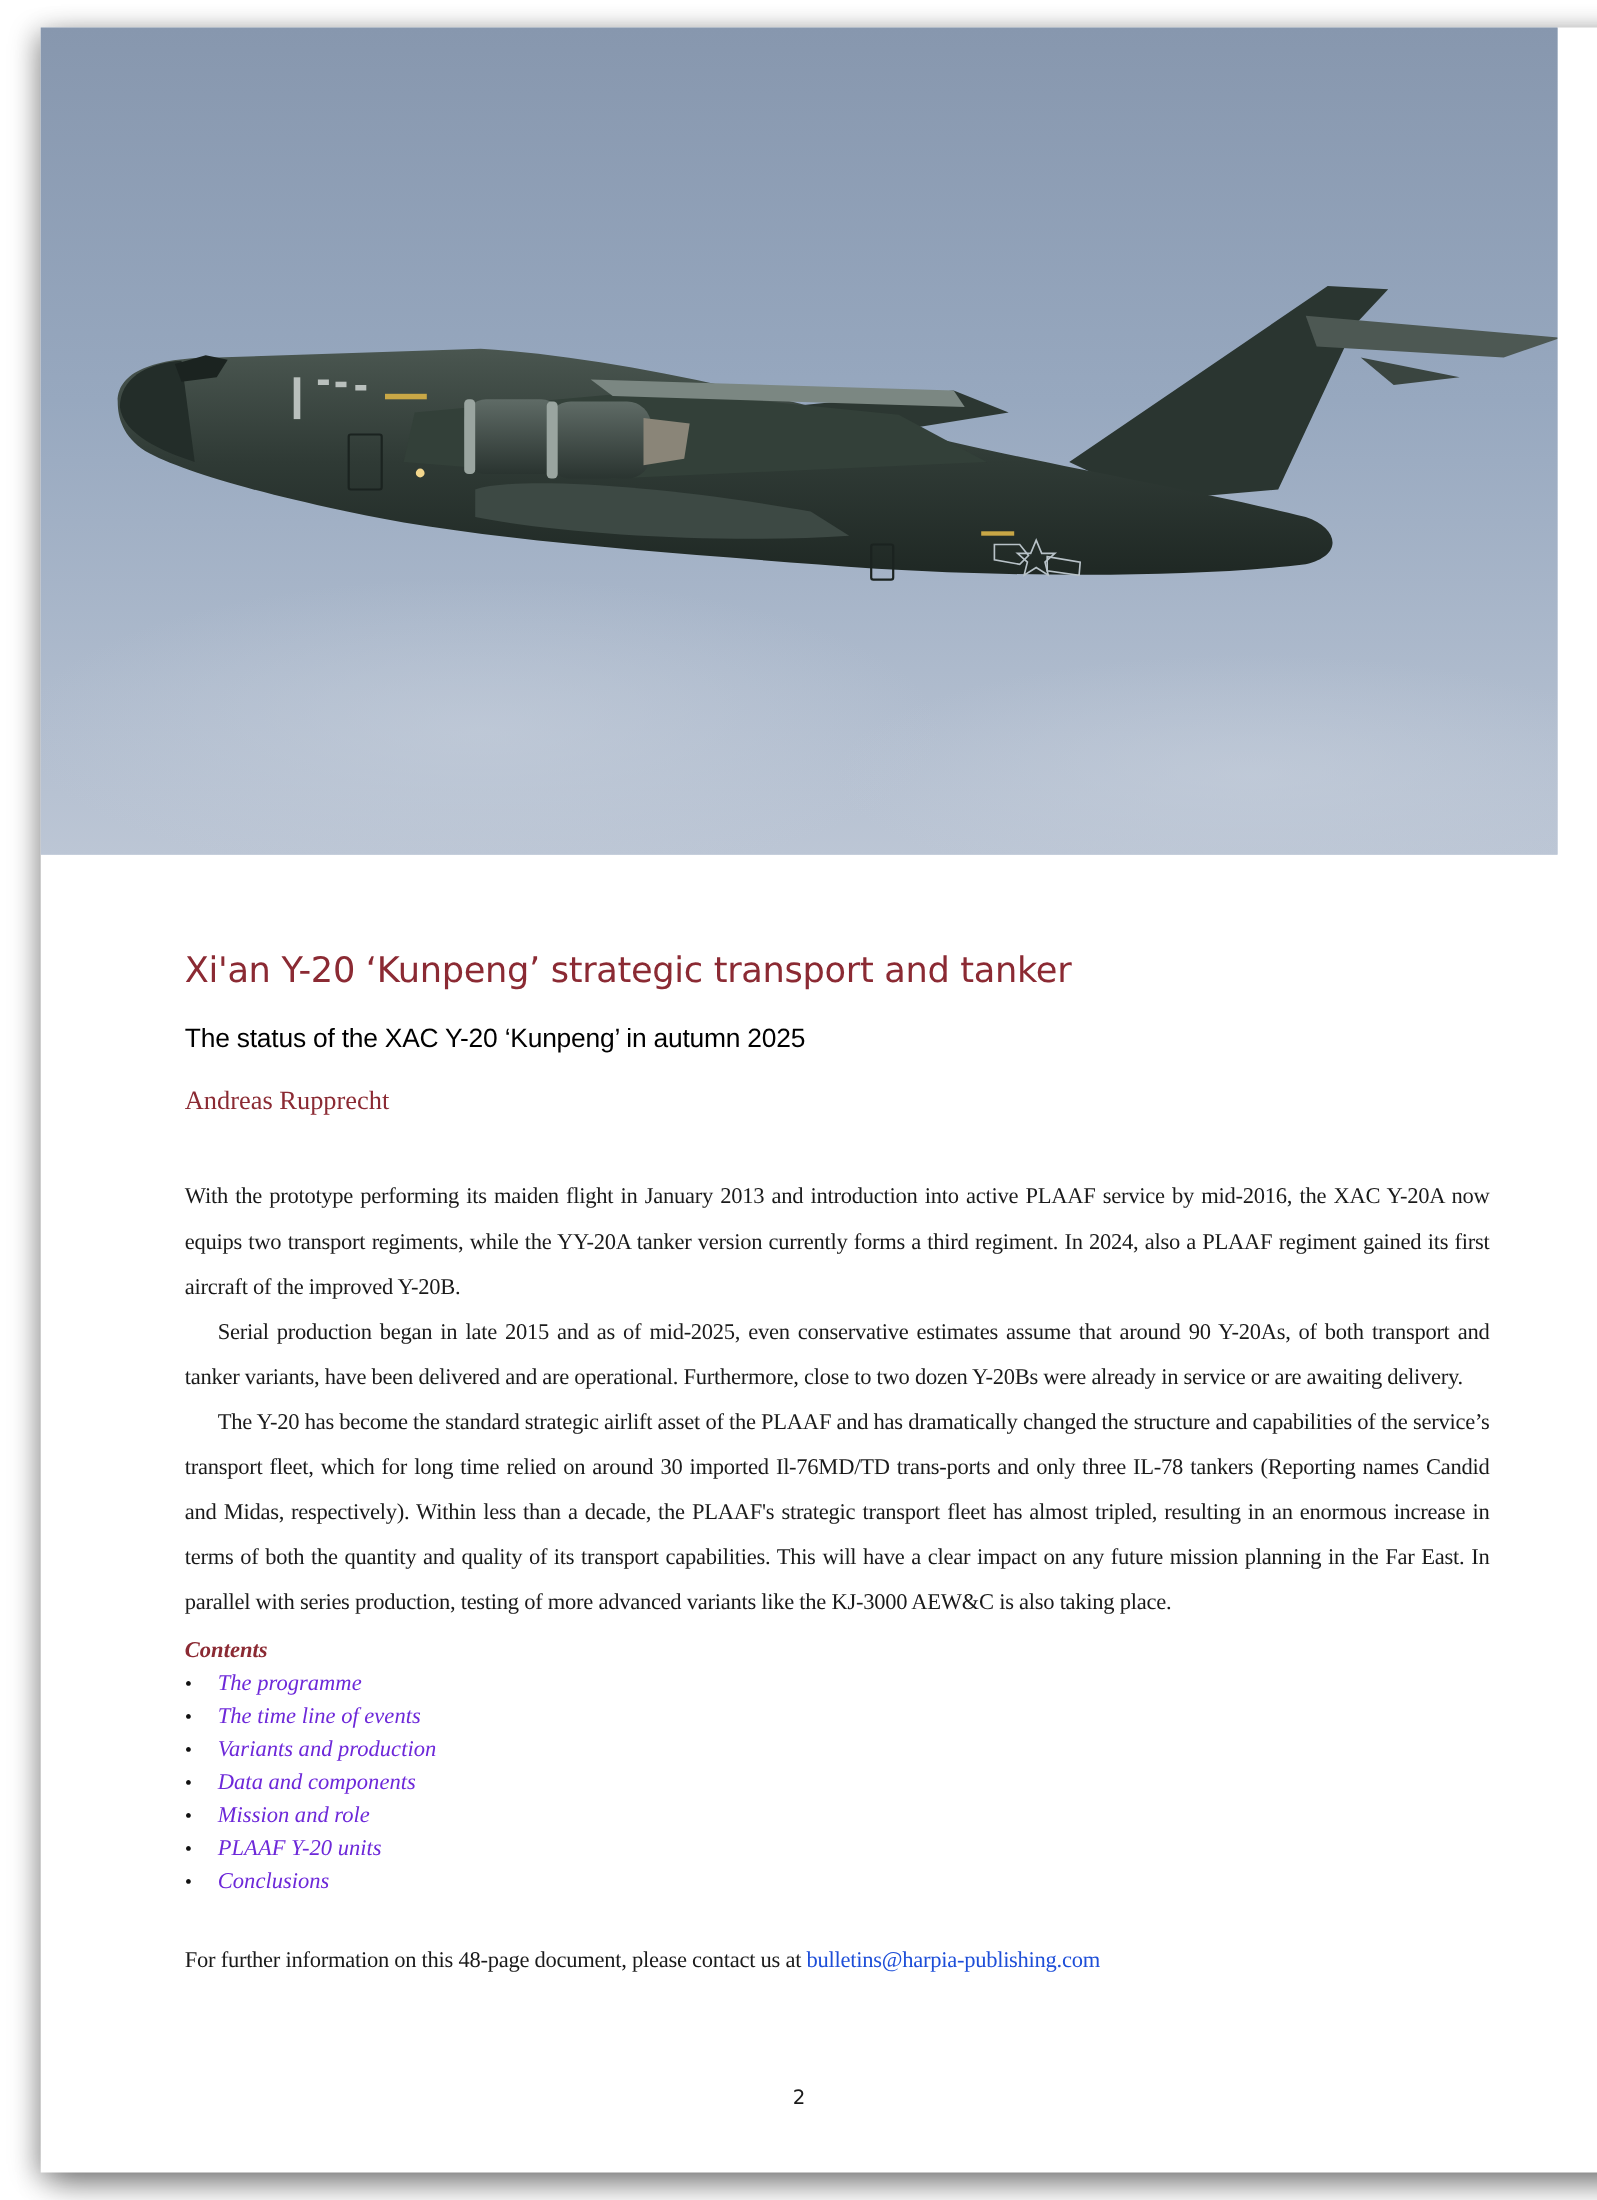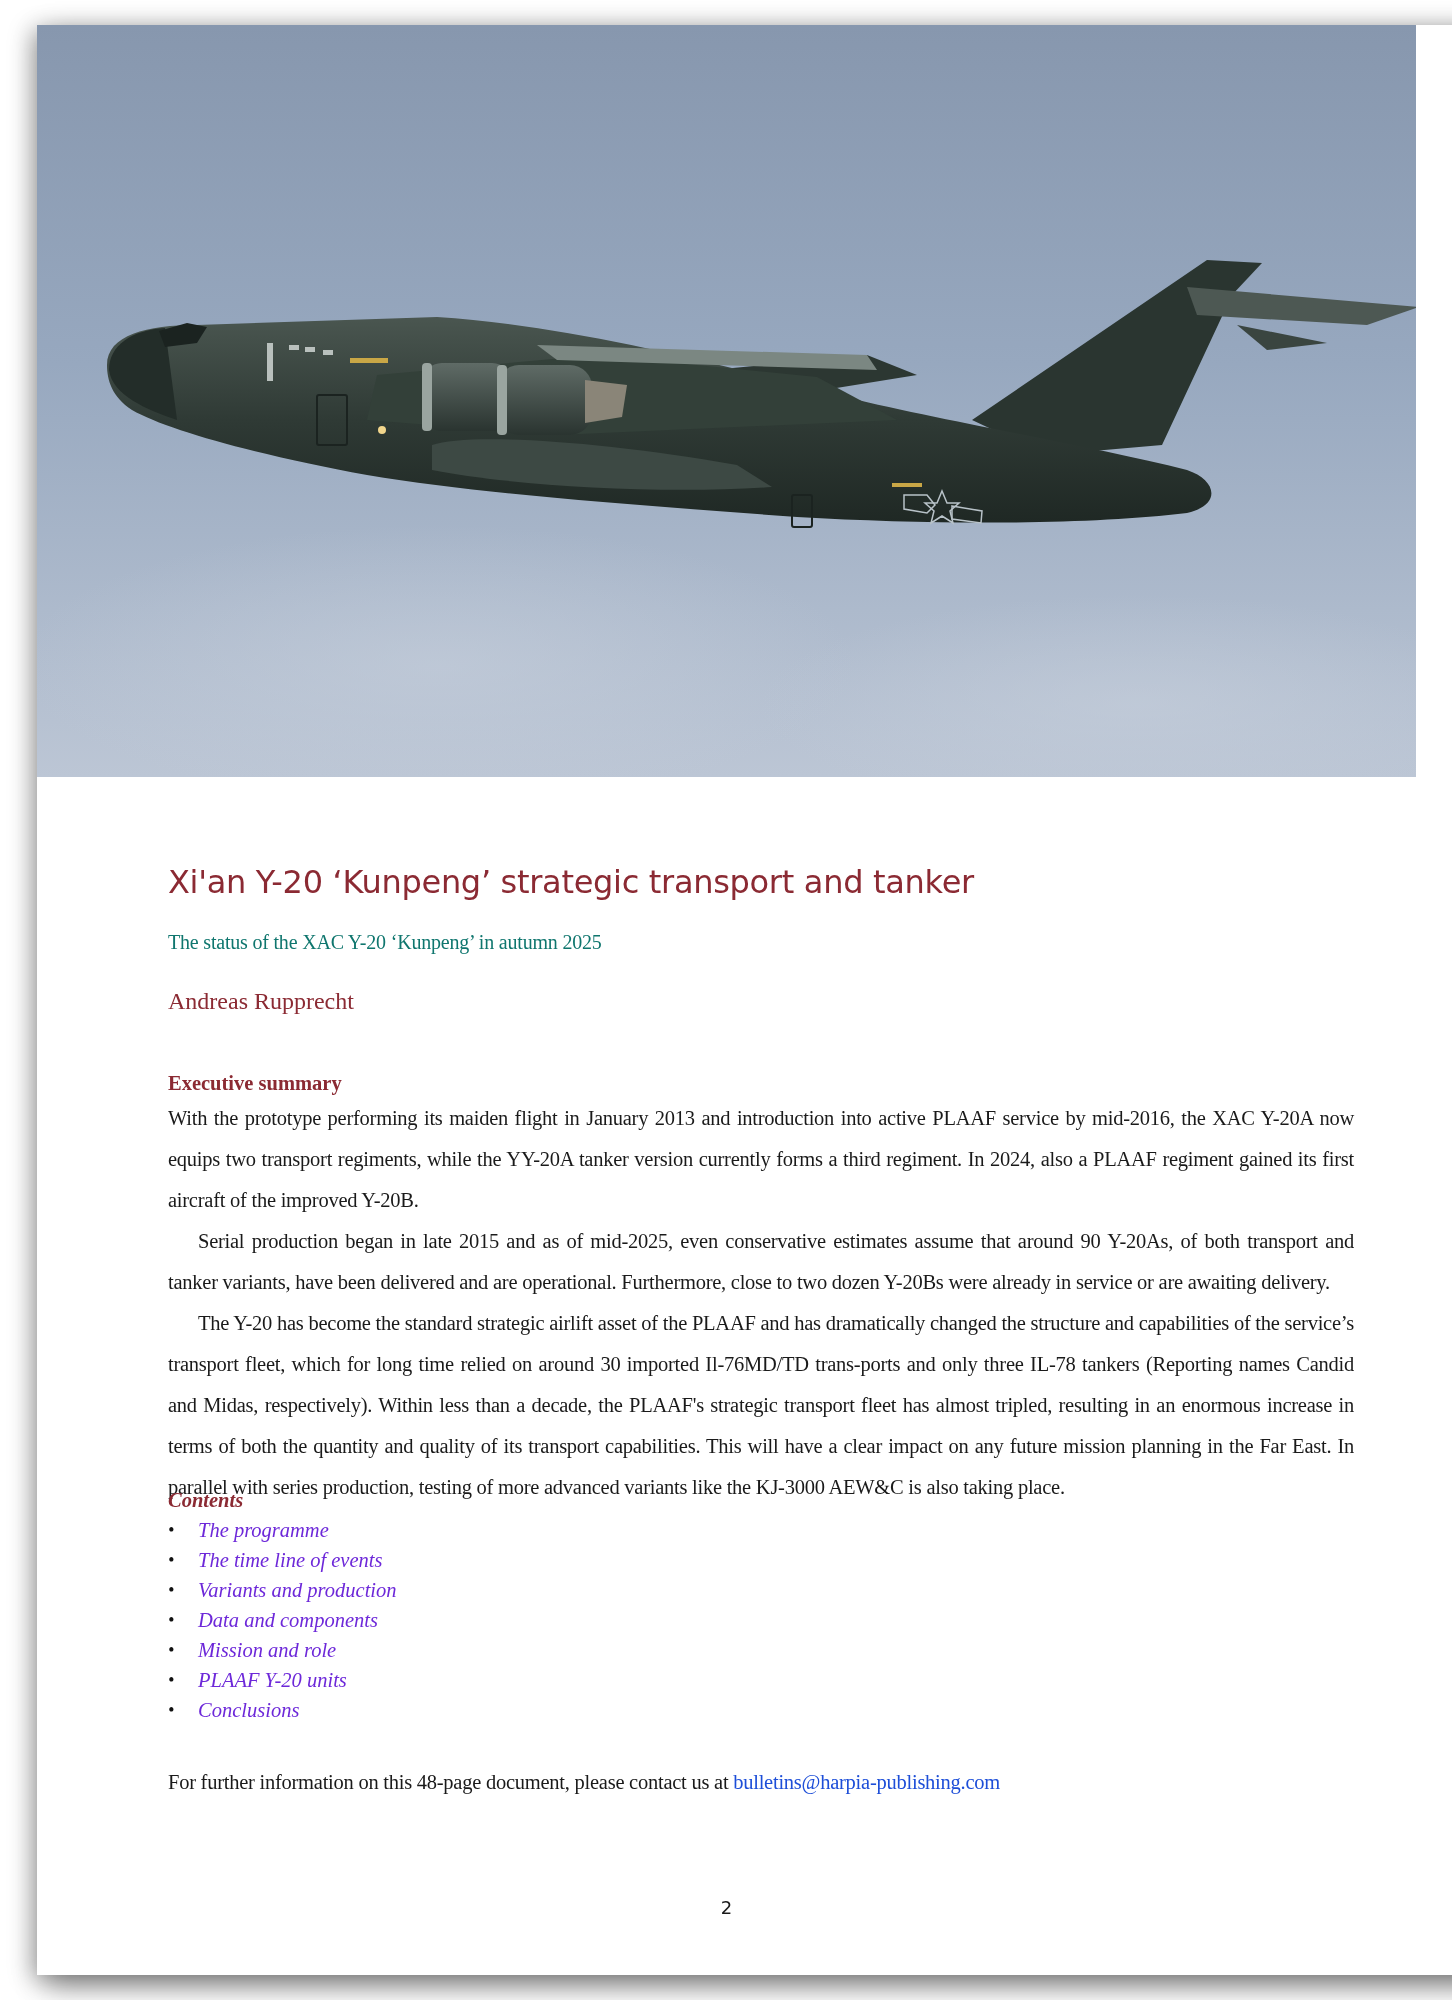--- a/index.html
+++ b/index.html
@@ -42,23 +42,23 @@
     font-family: "DejaVu Sans", sans-serif;
     font-size: 32px;
     color: #8b2a33;
     letter-spacing: -0.3px;
     white-space: nowrap;
   }
   .subtitle {
     position: absolute;
     left: 131px;
     top: 906px;
-    font-family: Liberation Serif, serif;
-    font-size: 20px;
-    color: #0f766e;
+    font-family: Liberation Sans, sans-serif;
+    font-size: 24px;
+    color: #000000;
     letter-spacing: -0.2px;
     white-space: nowrap;
   }
   .author {
     position: absolute;
     left: 131px;
     top: 963px;
     font-family: Liberation Serif, serif;
     font-size: 24px;
     color: #8b2a33;
@@ -214,21 +214,20 @@
       </g>
       <rect x="755" y="470" width="20" height="32" rx="2" fill="none" stroke="#1b2320" stroke-width="2"></rect>
     </svg>
   </div>
 
   <div class="title">Xi'an Y-20 ‘Kunpeng’ strategic transport and tanker</div>
   <div class="subtitle">The status of the XAC Y-20 ‘Kunpeng’ in autumn 2025</div>
   <div class="author">Andreas Rupprecht</div>
 
   <div class="summary">
-    <h2 class="section-heading">Executive summary</h2>
     <p class="body-text">With the prototype performing its maiden flight in January 2013 and introduction into active PLAAF service by mid-2016, the XAC Y-20A now equips two transport regiments, while the YY-20A tanker version currently forms a third regiment. In 2024, also a PLAAF regiment gained its first aircraft of the improved Y-20B.</p>
     <p class="body-text indent">Serial production began in late 2015 and as of mid-2025, even conservative estimates assume that around 90 Y-20As, of both transport and tanker variants, have been delivered and are operational. Furthermore, close to two dozen Y-20Bs were already in service or are awaiting delivery.</p>
     <p class="body-text indent">The Y-20 has become the standard strategic airlift asset of the PLAAF and has dramatically changed the structure and capabilities of the service’s transport fleet, which for long time relied on around 30 imported Il-76MD/TD trans-ports and only three IL-78 tankers (Reporting names Candid and Midas, respectively). Within less than a decade, the PLAAF's strategic transport fleet has almost tripled, resulting in an enormous increase in terms of both the quantity and quality of its transport capabilities. This will have a clear impact on any future mission planning in the Far East. In parallel with series production, testing of more advanced variants like the KJ-3000 AEW&amp;C is also taking place.</p>
   </div>
 
   <div class="contents">
     <h2 class="section-heading">Contents</h2>
     <ul class="toc">
       <li>
           <span class="bullet">•</span>

